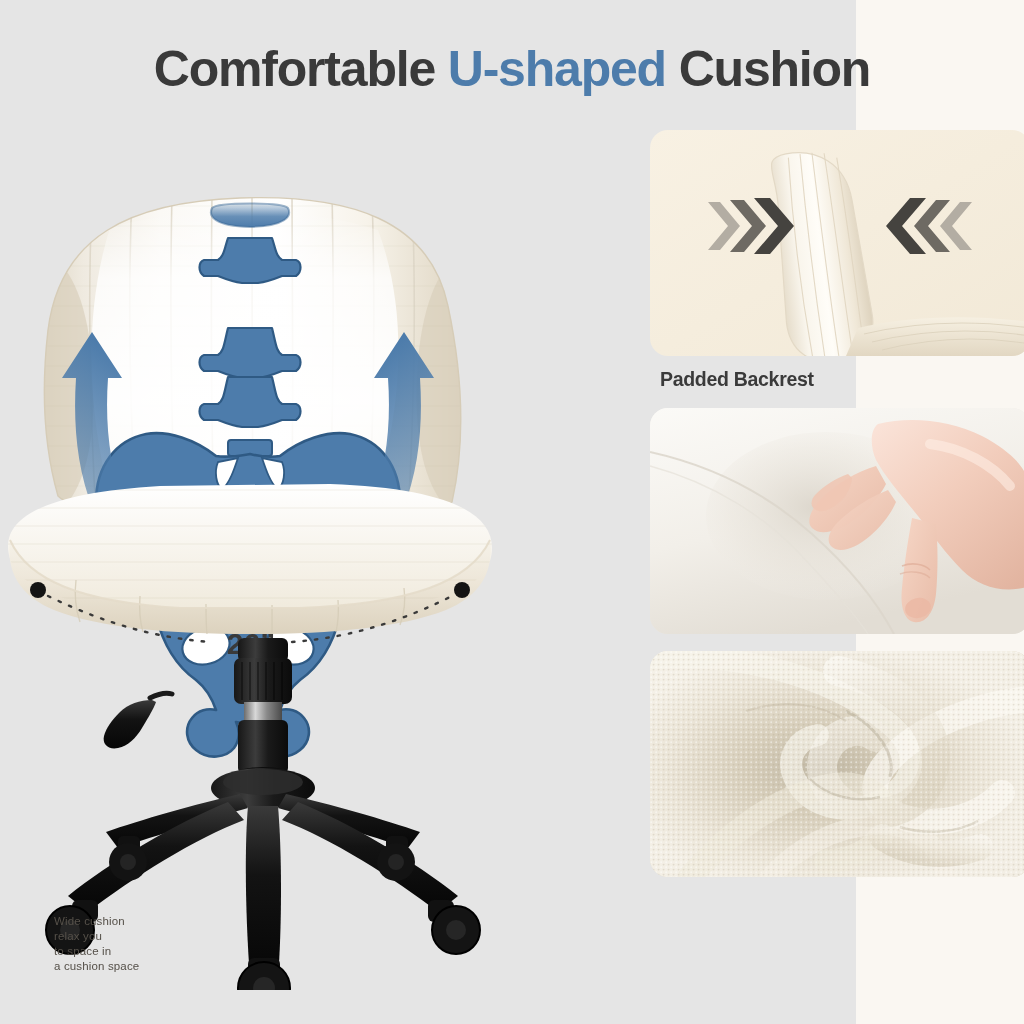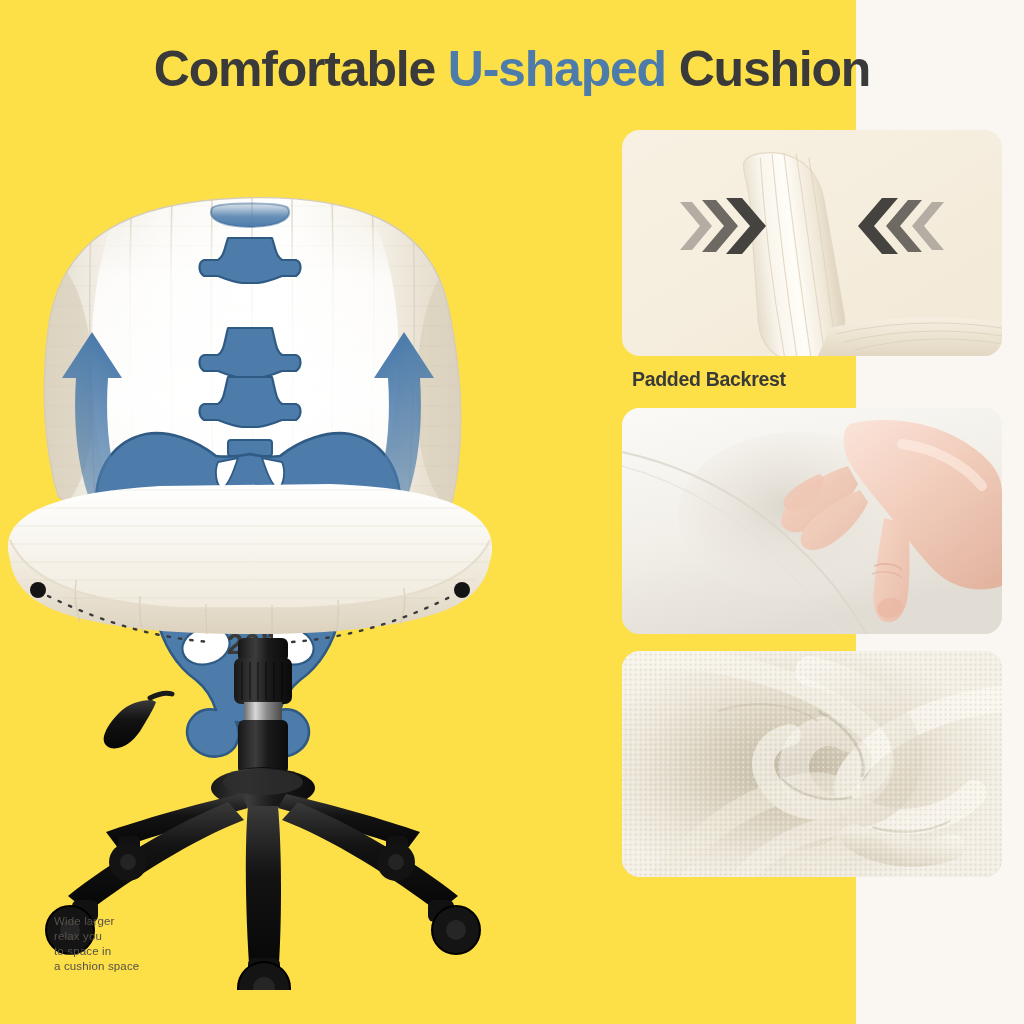--- a/index.html
+++ b/index.html
@@ -3,21 +3,21 @@
 <meta charset="utf-8">
 <title>Comfortable U-shaped Cushion</title>
 <style>
   * { margin:0; padding:0; box-sizing:border-box; }
   html, body {
     width:1024px; height:1024px;
     background:#FAF7F2;
     font-family:"Liberation Sans", sans-serif;
     overflow:hidden;
   }
-  #page { position:relative; width:856px; height:1024px; background:#fde047; }
+  #page { position:relative; width:856px; height:1024px; background:#e5e5e5; }
 
   
   .title {
     position:absolute; left:0; top:40px; width:1024px;
     text-align:center;
     font-size:50px; font-weight:bold; letter-spacing:-1.2px;
     color:#3A3A3A; white-space:nowrap;
   }
   .title .accent { color:#4D7CAB; }
 
@@ -28,21 +28,21 @@
   
   .note {
     position:absolute; left:54px; top:914px;
     font-size:11.5px; line-height:15px; color:#555049;
     letter-spacing:.15px;
   }
   .note div { white-space:nowrap; }
 
   
   .panels { position:absolute; left:622px; top:130px; width:380px; }
-  .panel-block { margin-bottom:17px; }
+  .panel-block { margin-bottom:17px;margin-left:28px; }
   .panel {
     position:relative; width:380px; height:226px;
     border-radius:18px; overflow:hidden;
   }
   .panel svg { display:block; }
   .caption {
     margin-top:12px; padding-left:10px;
     font-size:19.5px; font-weight:bold; color:#3A3A3A;
     letter-spacing:-.3px; white-space:nowrap;
   }
@@ -327,21 +327,21 @@
         <g>
           <rect x="248" y="848" width="32" height="22" rx="6" fill="#111"></rect>
           <circle cx="264" cy="878" r="26" fill="#141414" stroke="#000" stroke-width="2"></circle>
           <circle cx="264" cy="878" r="11" fill="#262626"></circle>
         </g>
       </g>
     </svg>
   </div>
 
   <div class="note">
-    <div>Wide larger</div>
+    <div>Wide cushion</div>
     <div>relax you</div>
     <div>to space in</div>
     <div>a cushion space</div>
   </div>
 
   <div class="panels">
 
     <div class="panel-block">
       <div class="panel">
         <svg width="380" height="226" viewBox="0 0 380 226" xmlns="http://www.w3.org/2000/svg">

